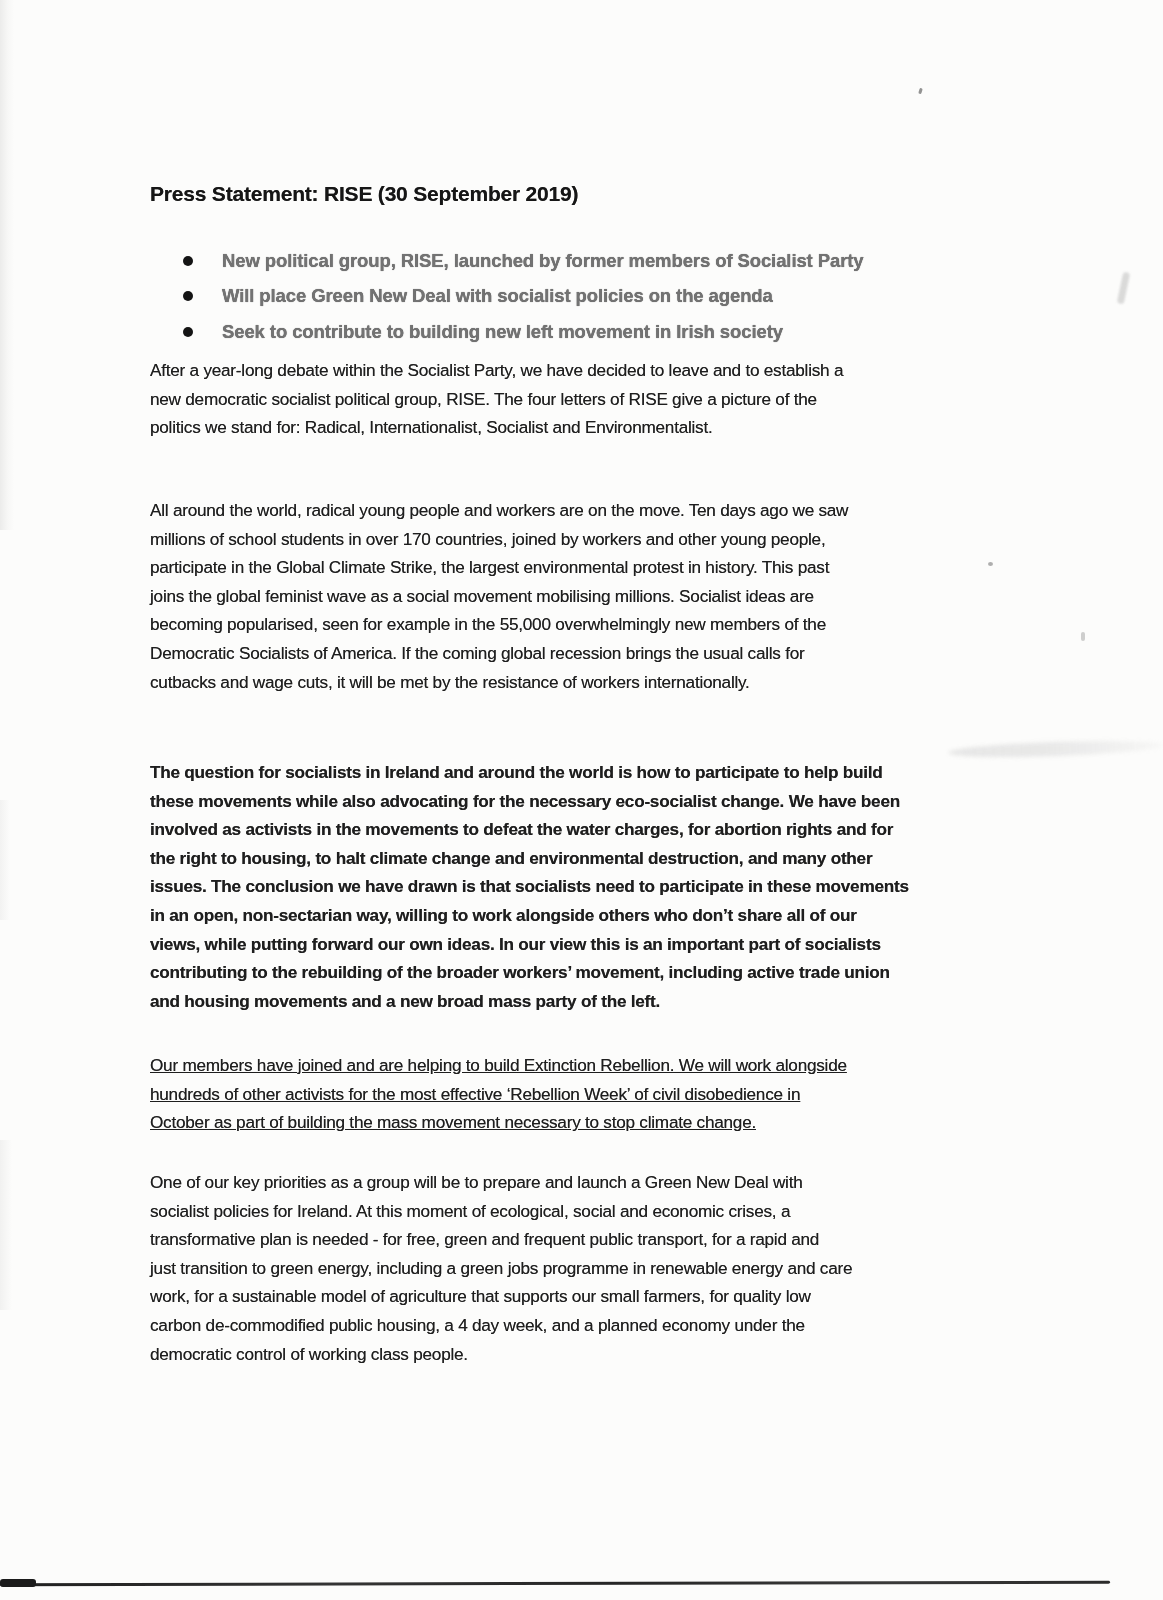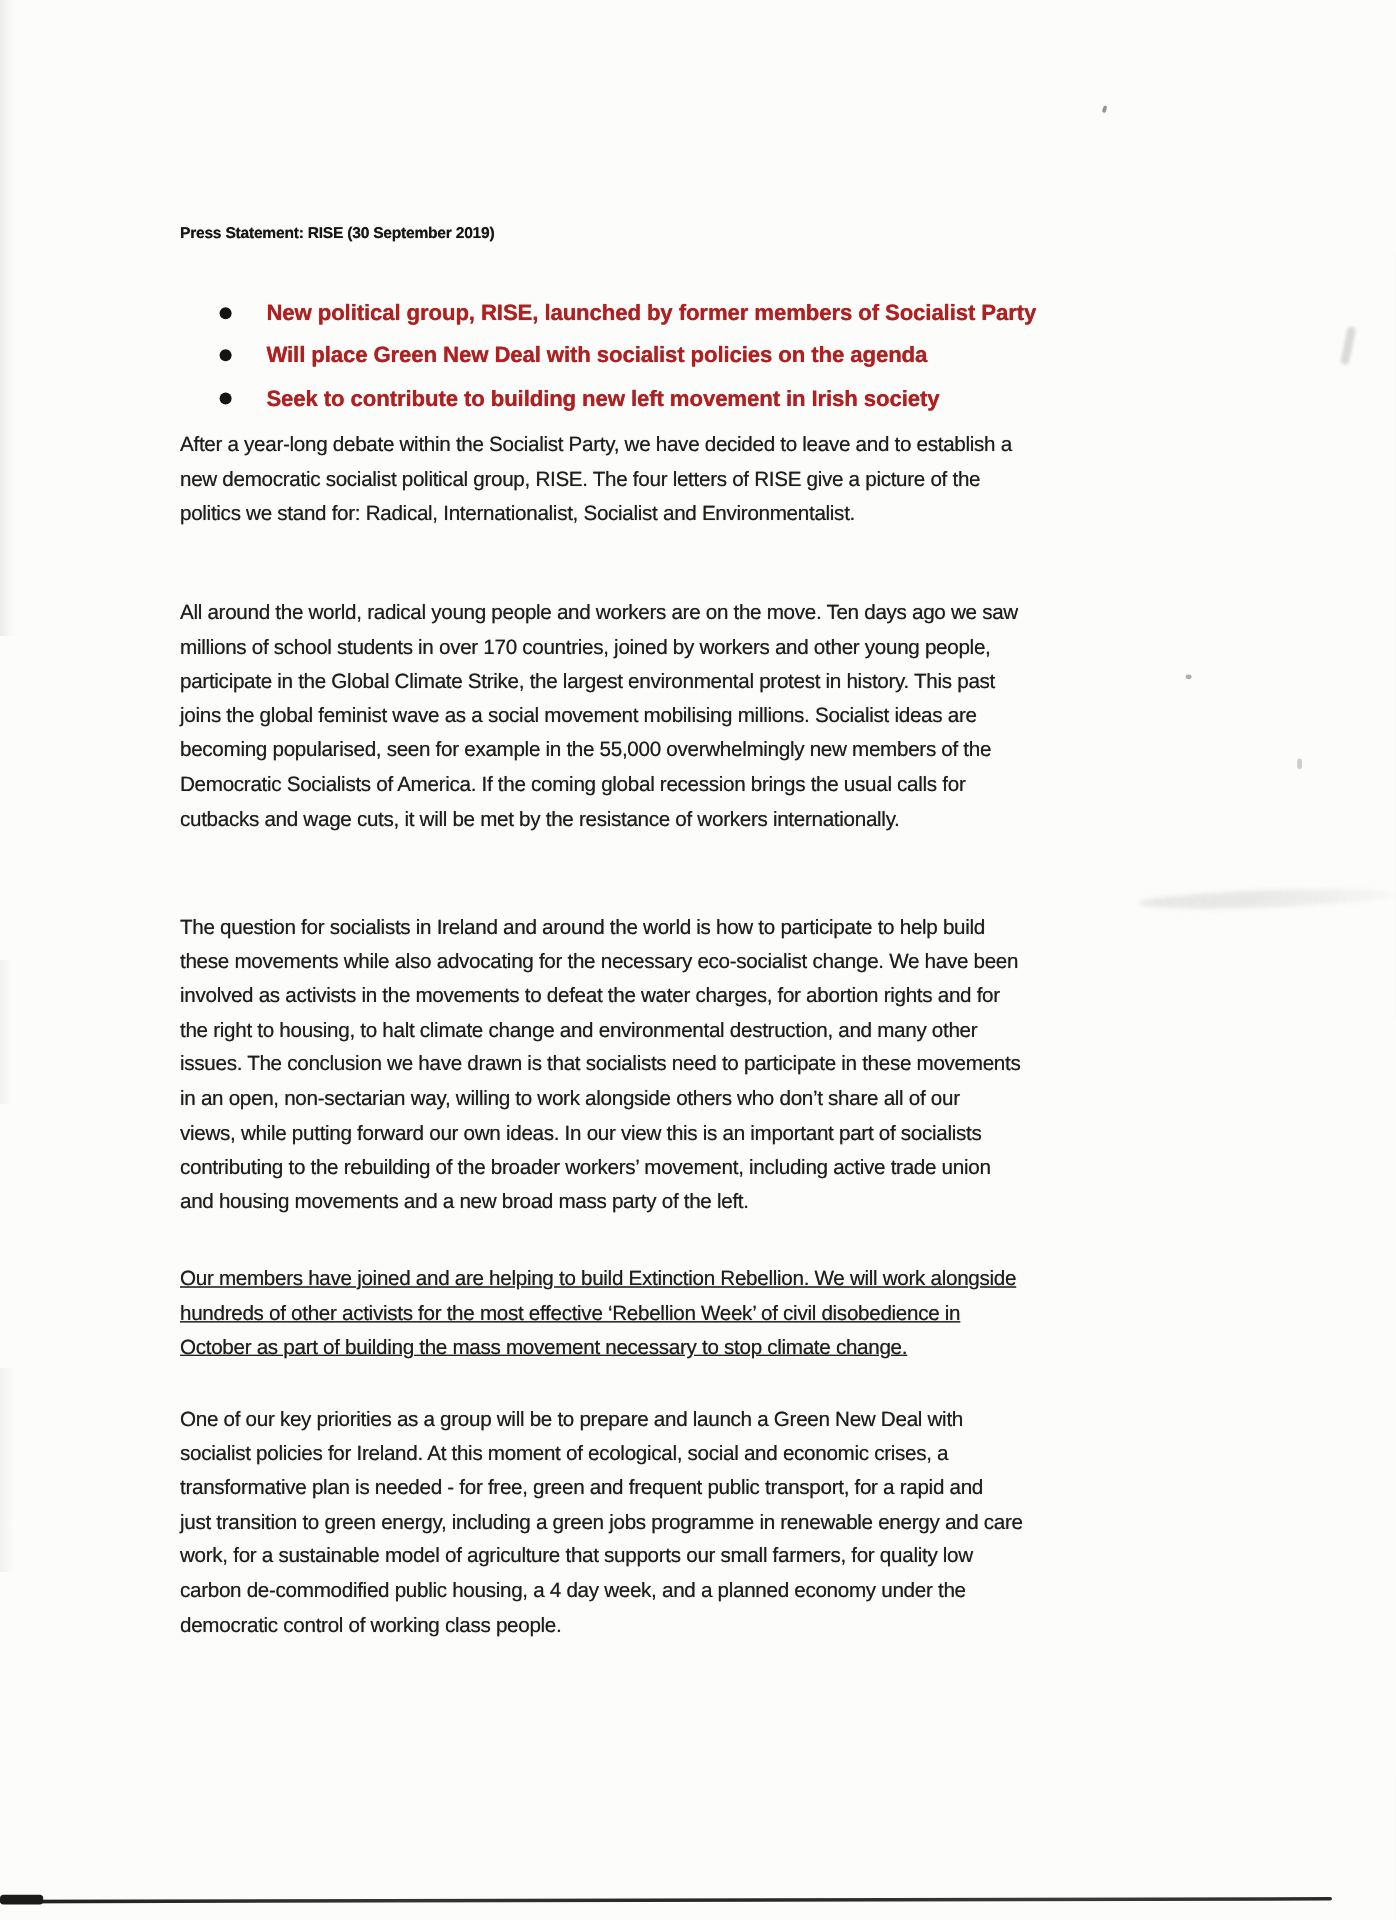--- a/index.html
+++ b/index.html
@@ -16,21 +16,21 @@
     height: 1600px;
     background: #fcfcfb;
     overflow: hidden;
     color: #1d1d1d;
   }
   
   .doc-header {
     position: absolute;
     left: 150px;
     top: 181px;
-    font-size: 13px;
+    font-size: 21px;
     font-weight: 700;
     letter-spacing: -0.2px;
     color: #161616;
     line-height: 26px;
     white-space: nowrap;
     text-shadow: 0 0 0.6px rgba(25,25,25,0.75);
   }
   .bullet-list {
     position: absolute;
     left: 183px;
@@ -50,39 +50,39 @@
     width: 10px;
     height: 10px;
     border-radius: 50%;
     background: #141414;
     margin-right: 29px;
   }
   .bullet-text {
     font-size: 18.5px;
     font-weight: 700;
     letter-spacing: -0.1px;
-    color: #b91c1c;
+    color: #737373;
     text-shadow: 0 0 0.7px rgba(20,20,20,0.8);
   }
   .para {
     position: absolute;
     left: 150px;
     font-size: 17.2px;
     letter-spacing: -0.25px;
     color: #1e1e1e;
     text-shadow: 0 0 0.6px rgba(30,30,30,0.7);
   }
   .para .line {
     height: 28.6px;
     line-height: 28.6px;
     white-space: nowrap;
   }
   .p1 { top: 356px; }
   .p2 { top: 496px; }
-  .p3 { top: 758px; }
+  .p3 { top: 758px; font-weight: bold; }
   .p4 { top: 1051px; text-decoration: underline; }
   .p5 { top: 1168px; }
   
   .artifact { position: absolute; pointer-events: none; }
   .edge-shadow-top {
     left: 0; top: 0; width: 14px; height: 530px;
     background: linear-gradient(to right, rgba(90,90,90,0.10), rgba(120,120,120,0.04) 55%, transparent);
   }
   .edge-shadow-mid {
     left: 0; top: 800px; width: 10px; height: 120px;

